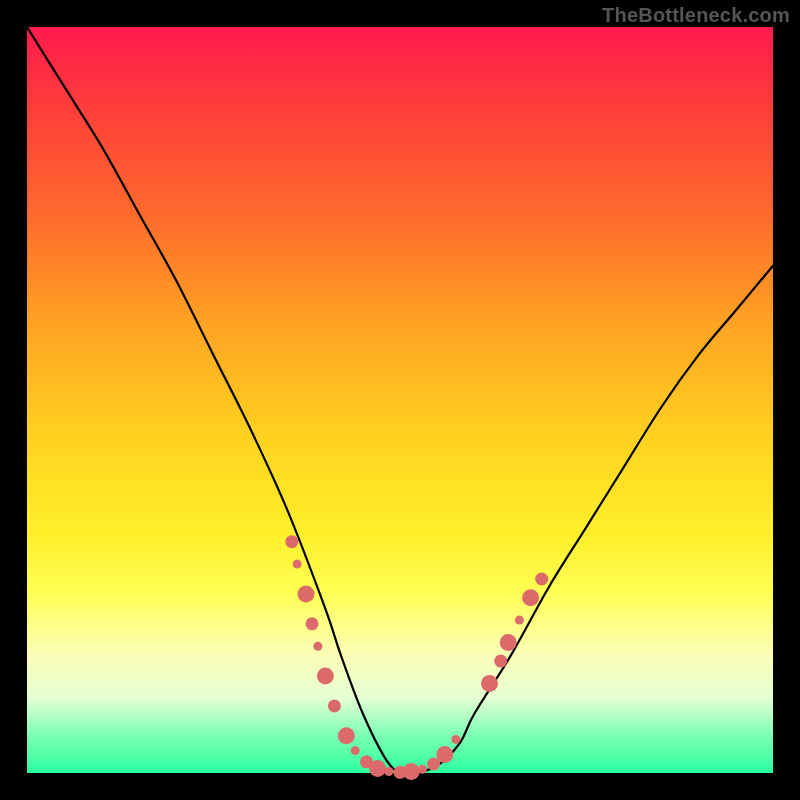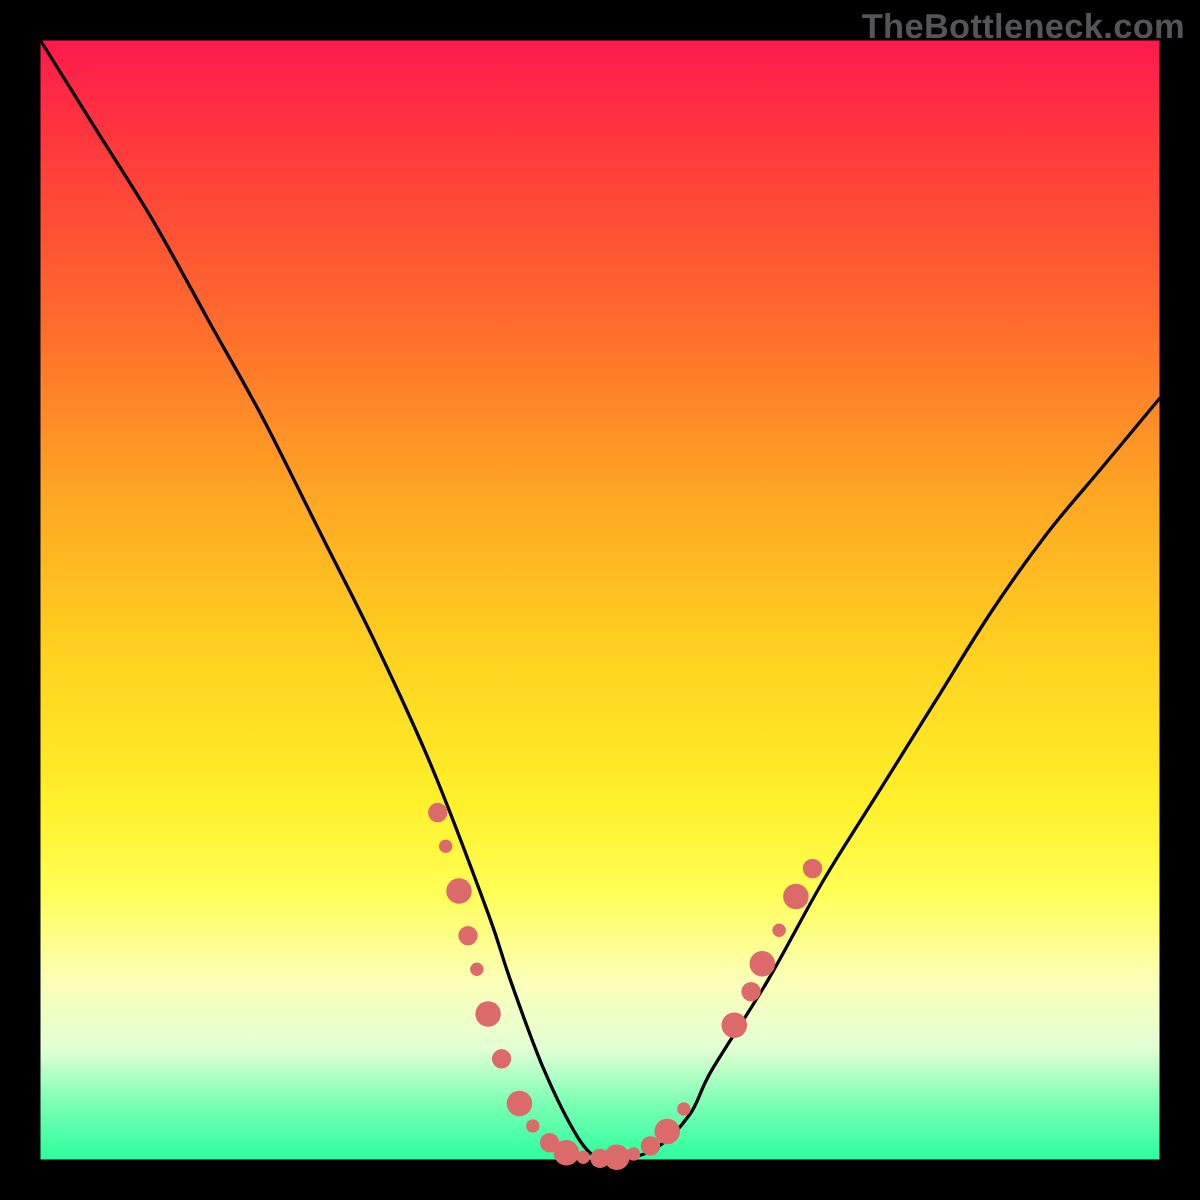--- a/index.html
+++ b/index.html
@@ -27,21 +27,21 @@
       #ffff55 76%,
       #fbffb6 84%,
       #e4ffd4 90%,
       #7bffb4 95%,
       #2bff9e 100%);
   }
   .watermark {
     position: absolute;
     top: 4px;
     right: 10px;
-    font-size: 23px;
+    font-size: 20px;
     font-weight: 600;
     color: #555558;
     letter-spacing: 0.2px;
     user-select: none;
   }
   svg.plot {
     position: absolute;
     left: 0;
     top: 0;
     width: 746px;

